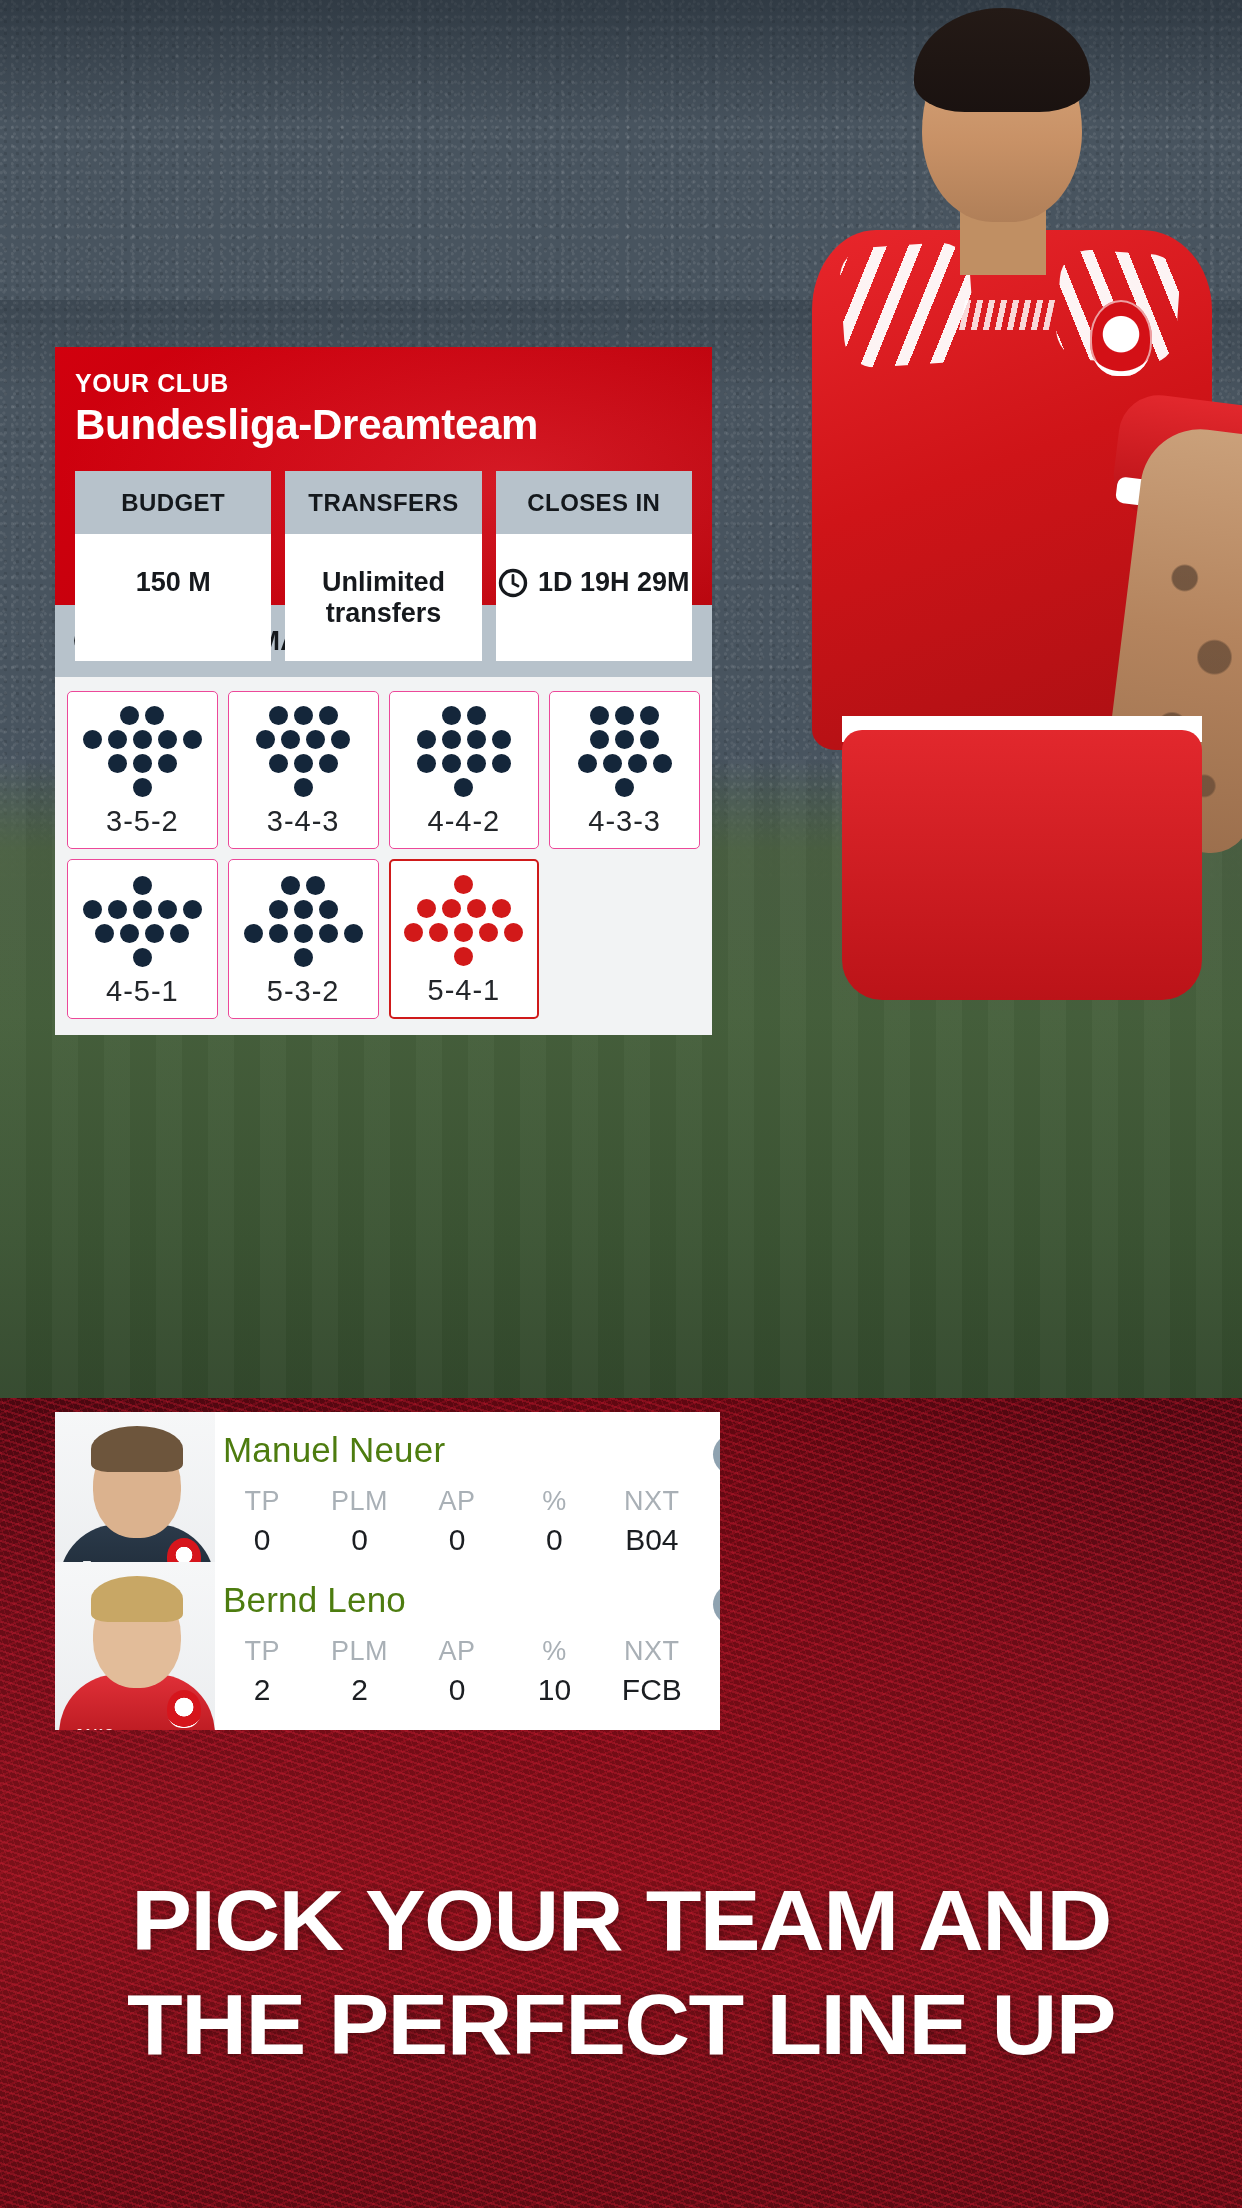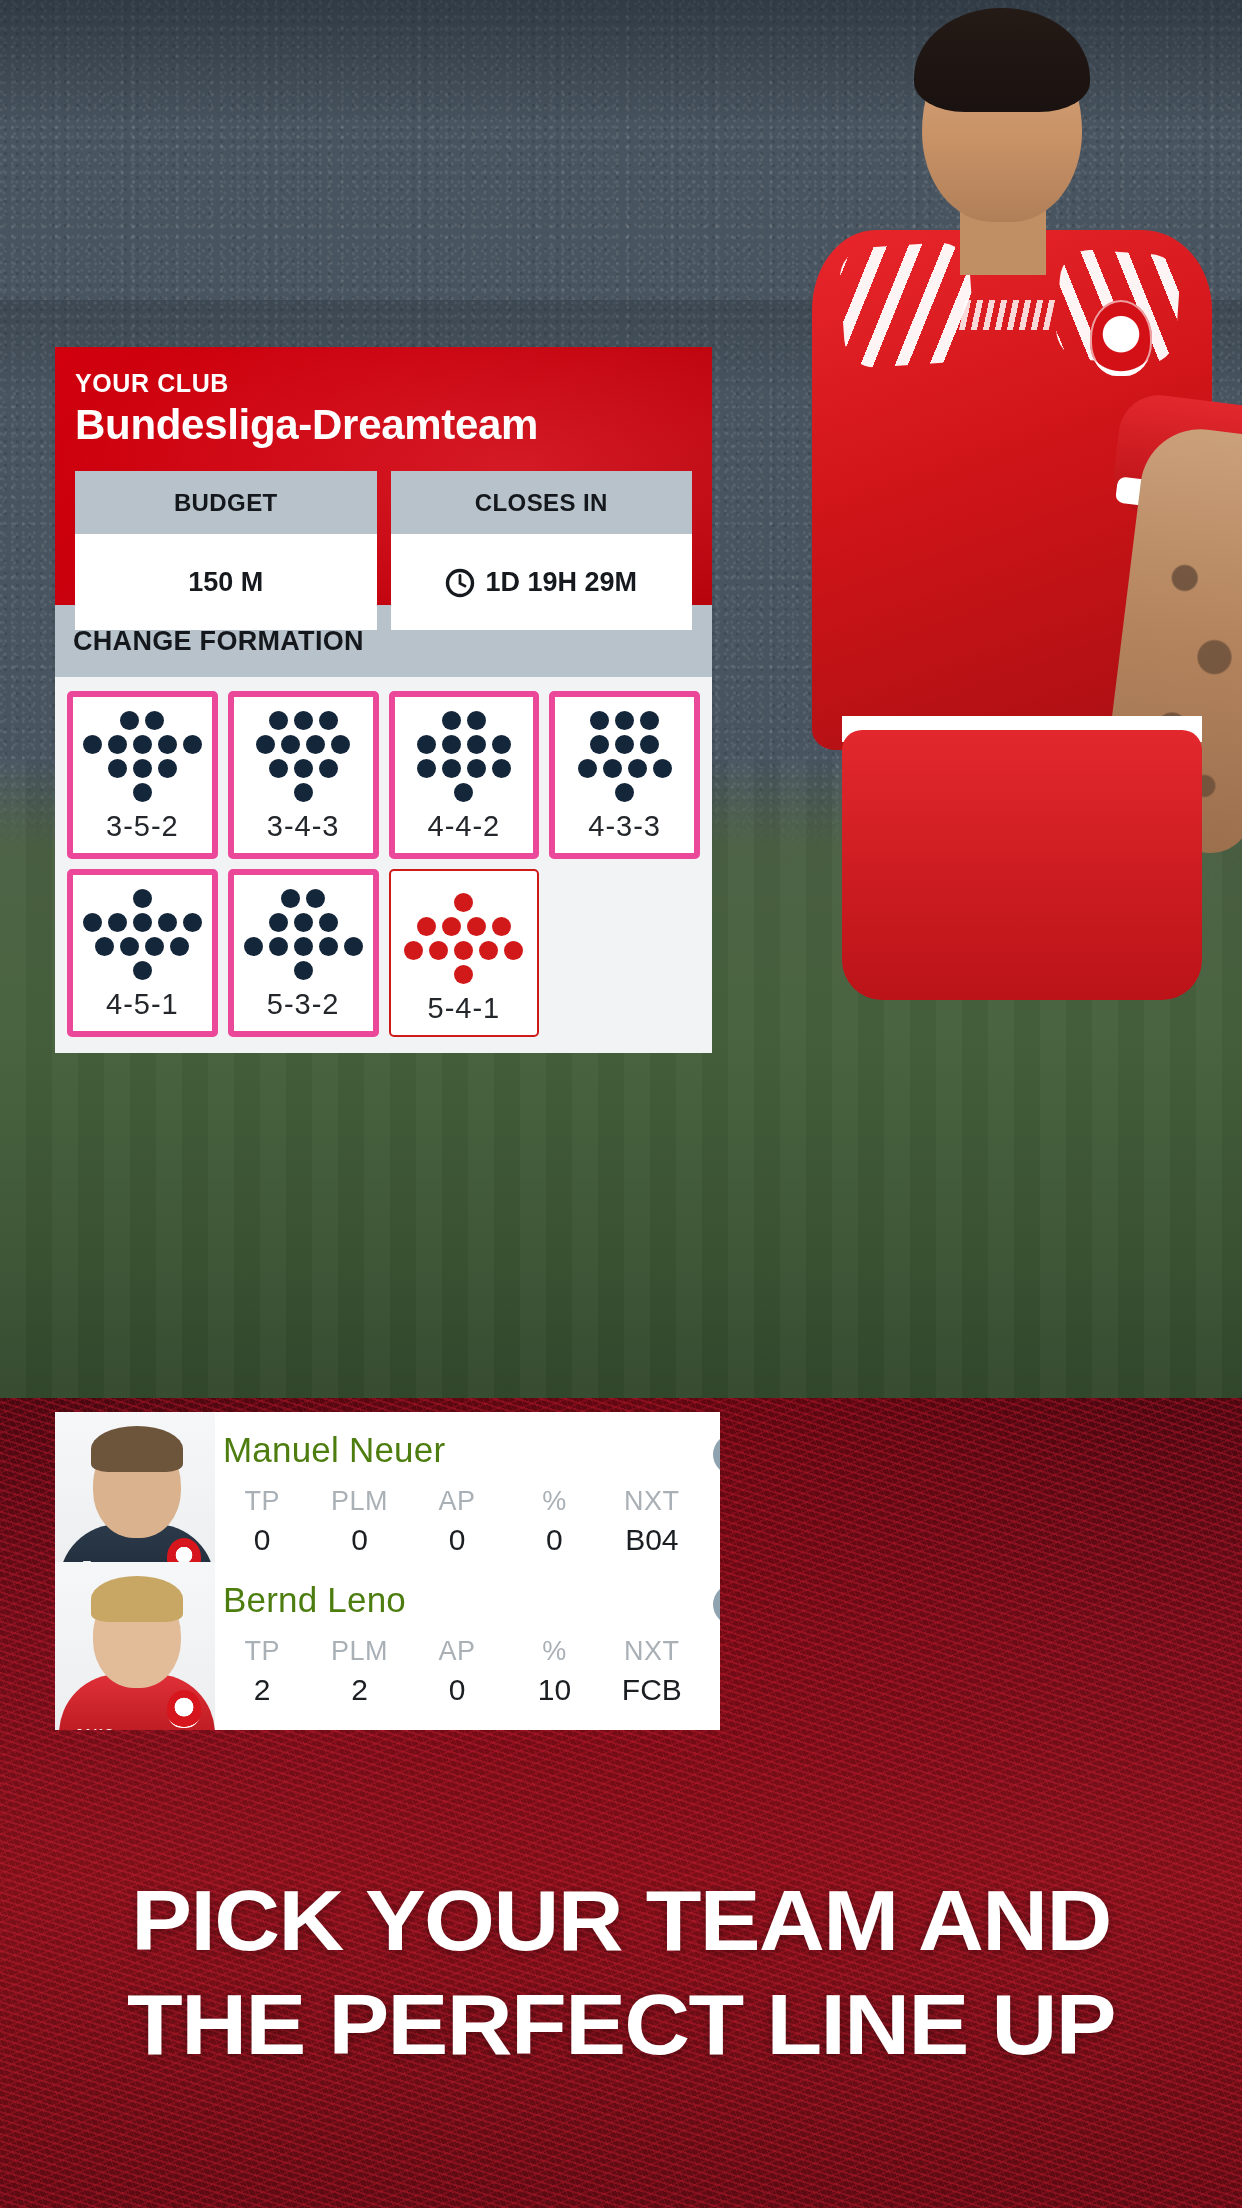--- a/index.html
+++ b/index.html
@@ -189,21 +189,21 @@
   .formation-head {
     background: #b7c2cb; color: #14181c;
     font-size: 27px; font-weight: 700; letter-spacing: .3px;
     padding: 21px 0 20px 18px;
   }
   .formation-grid {
     display: grid; grid-template-columns: repeat(4, 1fr);
     gap: 10px; padding: 14px 12px 16px 12px;
   }
   .form-card {
-    background: #fff; border: 6px solid #ec4899; border-radius: 5px;
+    background: #fff; border: 1px solid #ec4899; border-radius: 5px;
     padding: 14px 6px 10px 6px;
     display: flex; flex-direction: column; align-items: center; justify-content: flex-end;
     min-height: 148px;
   }
   .form-card.selected { border: 2px solid #cf1a1a; }
   .dots { display: flex; flex-direction: column; align-items: center; gap: 5px; margin-bottom: 8px; }
   .dot-row { display: flex; gap: 6px; justify-content: center; }
   .dot { width: 19px; height: 19px; border-radius: 50%; background: #14263a; }
   .form-card.selected .dot { background: #d21919; }
   .form-label { font-size: 29px; color: #23262a; letter-spacing: 1px; }
@@ -310,20 +310,26 @@
     <div class="club-name">Bundesliga-Dreamteam</div>
     <div class="stats-row">
 
       <div class="stat-cell">
         <div class="head">BUDGET</div>
         <div class="val">
           <span>150 M</span>
         </div>
       </div>
 
+      <div class="stat-cell">
+        <div class="head">TRANSFERS</div>
+        <div class="val">
+          <span>Unlimited transfers</span>
+        </div>
+      </div>
 
       <div class="stat-cell">
         <div class="head">CLOSES IN</div>
         <div class="val">
           <span class="clock-ic">
             <svg width="30" height="30" viewBox="0 0 30 30">
               <circle cx="15" cy="15" r="12.5" fill="none" stroke="#16191d" stroke-width="3.4"></circle>
               <path d="M15 7.5 L15 15.5 L20 18" fill="none" stroke="#16191d" stroke-width="2.8" stroke-linecap="round"></path>
             </svg>
           </span>

